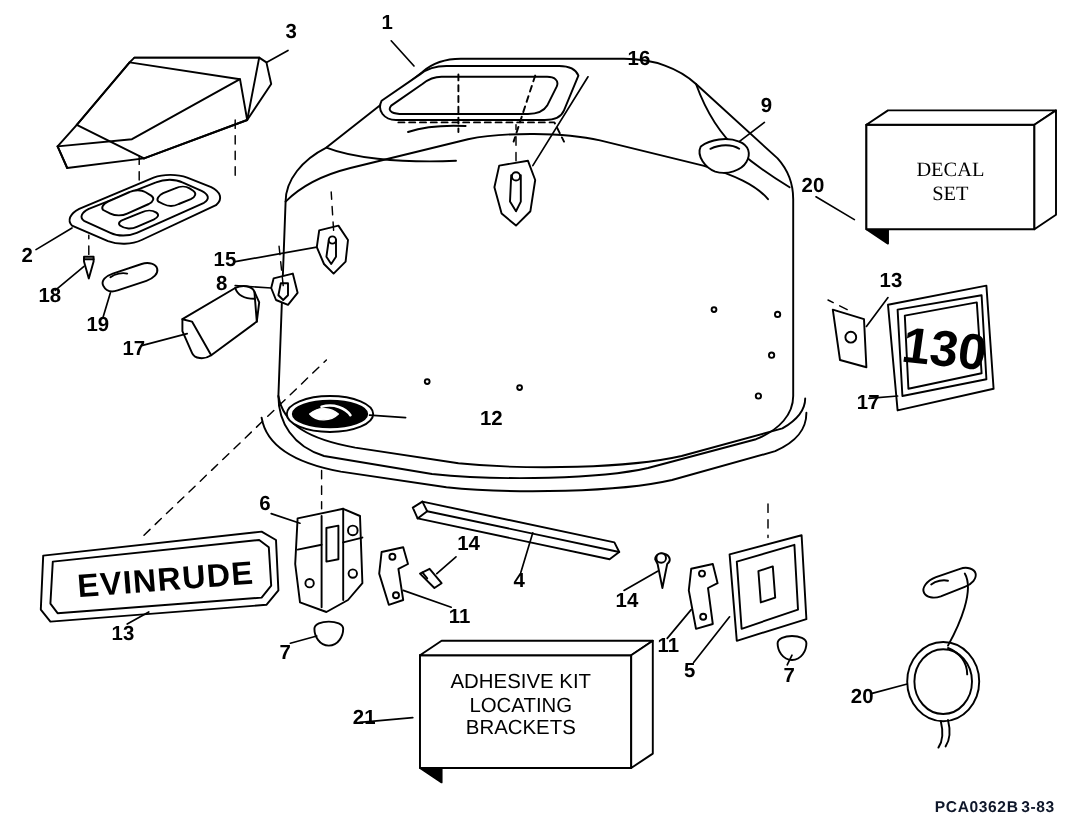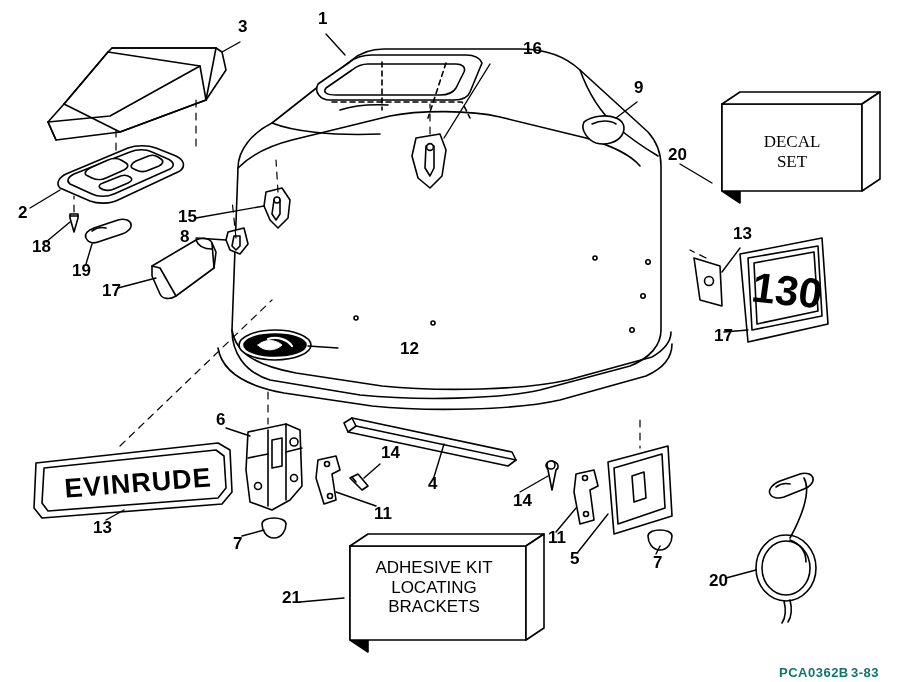--- a/index.html
+++ b/index.html
@@ -51,21 +51,21 @@
     font-weight: bold;
     font-size: 19px;
     color: #e8262c;
     white-space: nowrap;
   }
   .partnum {
     position: absolute;
     font-family: "Liberation Sans", sans-serif;
     font-size: 13px;
     font-weight: bold;
-    color: #0f766e;
+    color: #0f172a;
     letter-spacing: 0.5px;
     white-space: nowrap;
   }
   .brandtext {
     position: absolute;
     font-family: "Liberation Sans", sans-serif;
     font-weight: bold;
     white-space: nowrap;
   }
 </style>
@@ -372,21 +372,21 @@
   <div class="callout" style="left:381px; top:444px;">14</div>
   <div class="callout" style="left:428px; top:475px;">4</div>
   <div class="callout" style="left:513px; top:492px;">14</div>
   <div class="callout" style="left:374px; top:505px;">11</div>
   <div class="callout" style="left:548px; top:529px;">11</div>
   <div class="callout" style="left:93px;  top:519px;">13</div>
   <div class="callout" style="left:233px; top:535px;">7</div>
   <div class="callout" style="left:570px; top:550px;">5</div>
   <div class="callout" style="left:653px; top:554px;">7</div>
   <div class="callout" style="left:709px; top:572px;">20</div>
-  <div class="callout" style="left:282px; top:589px;">21</div>
+  <div class="callout" style="left:294px; top:589px;">21</div>
 
   <div class="boxlabel" style="left:722px; top:132px; width:140px;font-family:Liberation Serif, serif;">DECAL
 SET</div>
   <div class="boxlabel" style="left:350px; top:558px; width:168px;">ADHESIVE KIT
 LOCATING
 BRACKETS</div>
 
   <div class="brandtext" style="left:48px; top:459px; width:180px; height:48px; font-size:27px; letter-spacing:1px; color:#000; display:flex; align-items:center; justify-content:center; transform:rotate(-4.5deg);">EVINRUDE</div>
 
   <div class="brandtext" style="left:752px; top:258px; width:70px; height:66px; font-size:42px; color:#000; display:flex; align-items:center; justify-content:center; transform:rotate(8deg) skewY(-2deg);">130</div>

